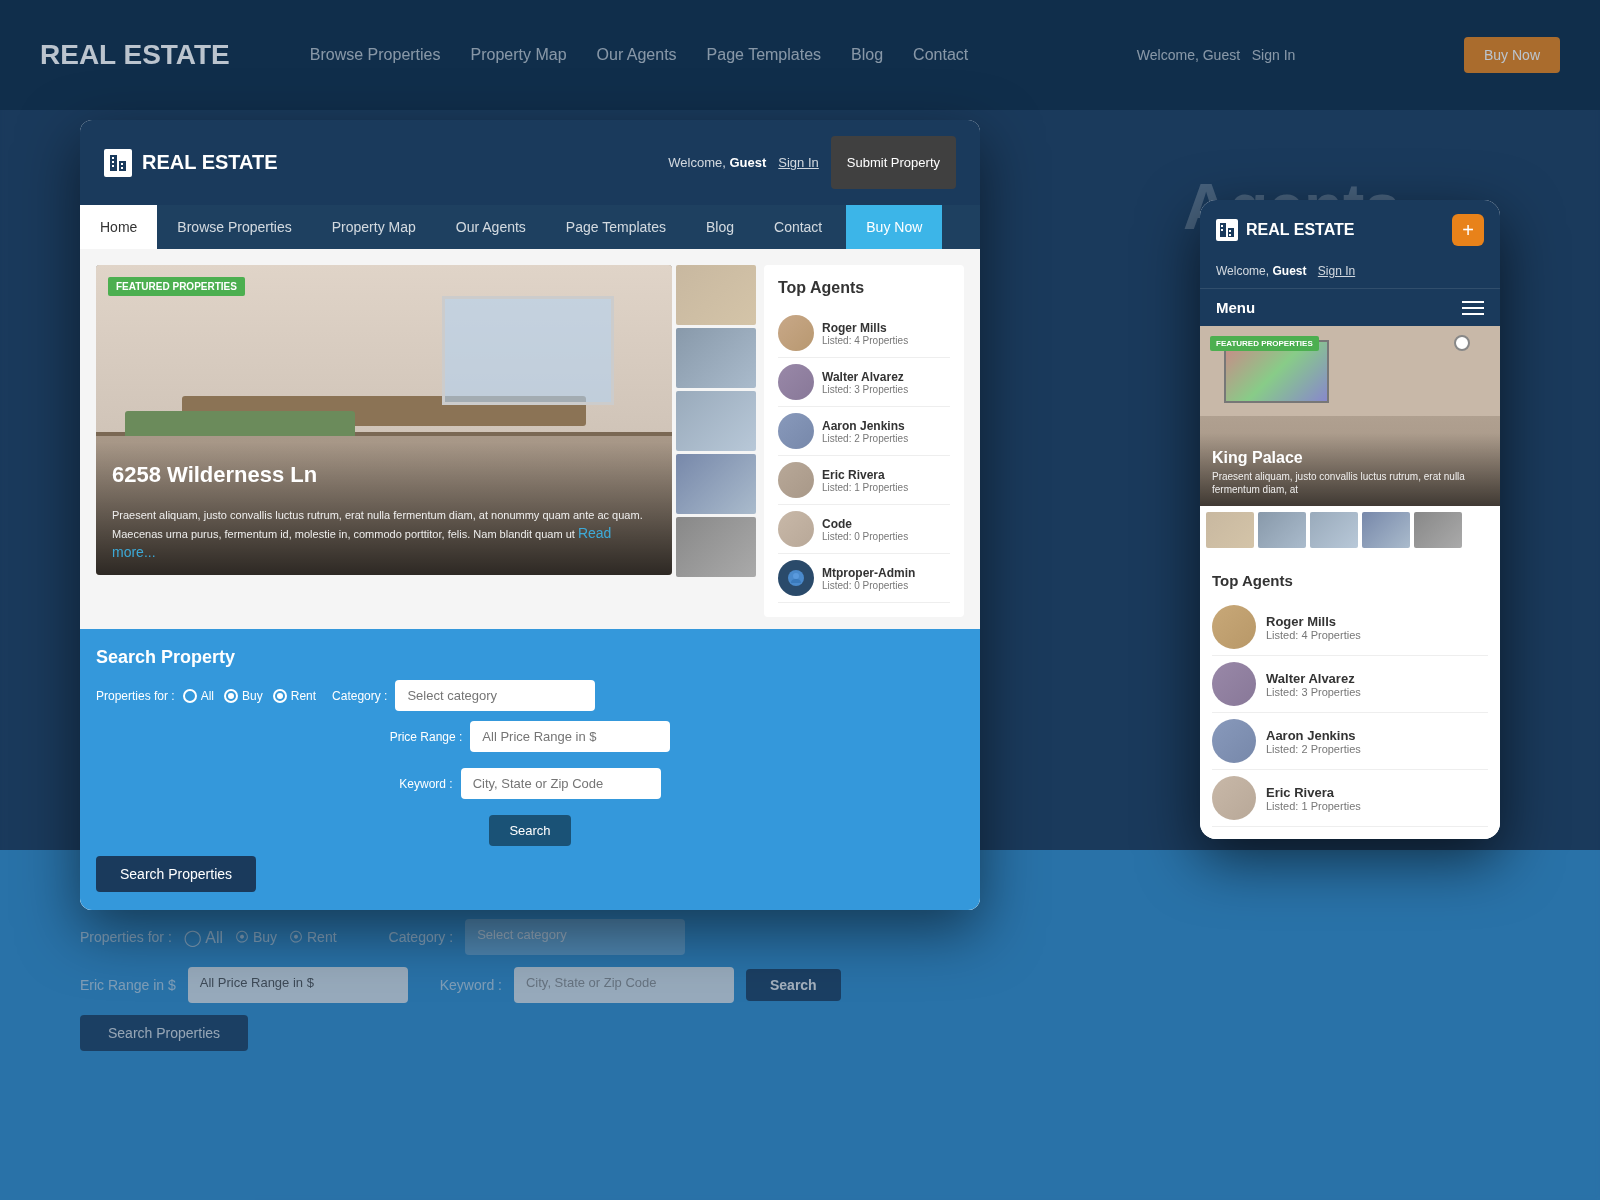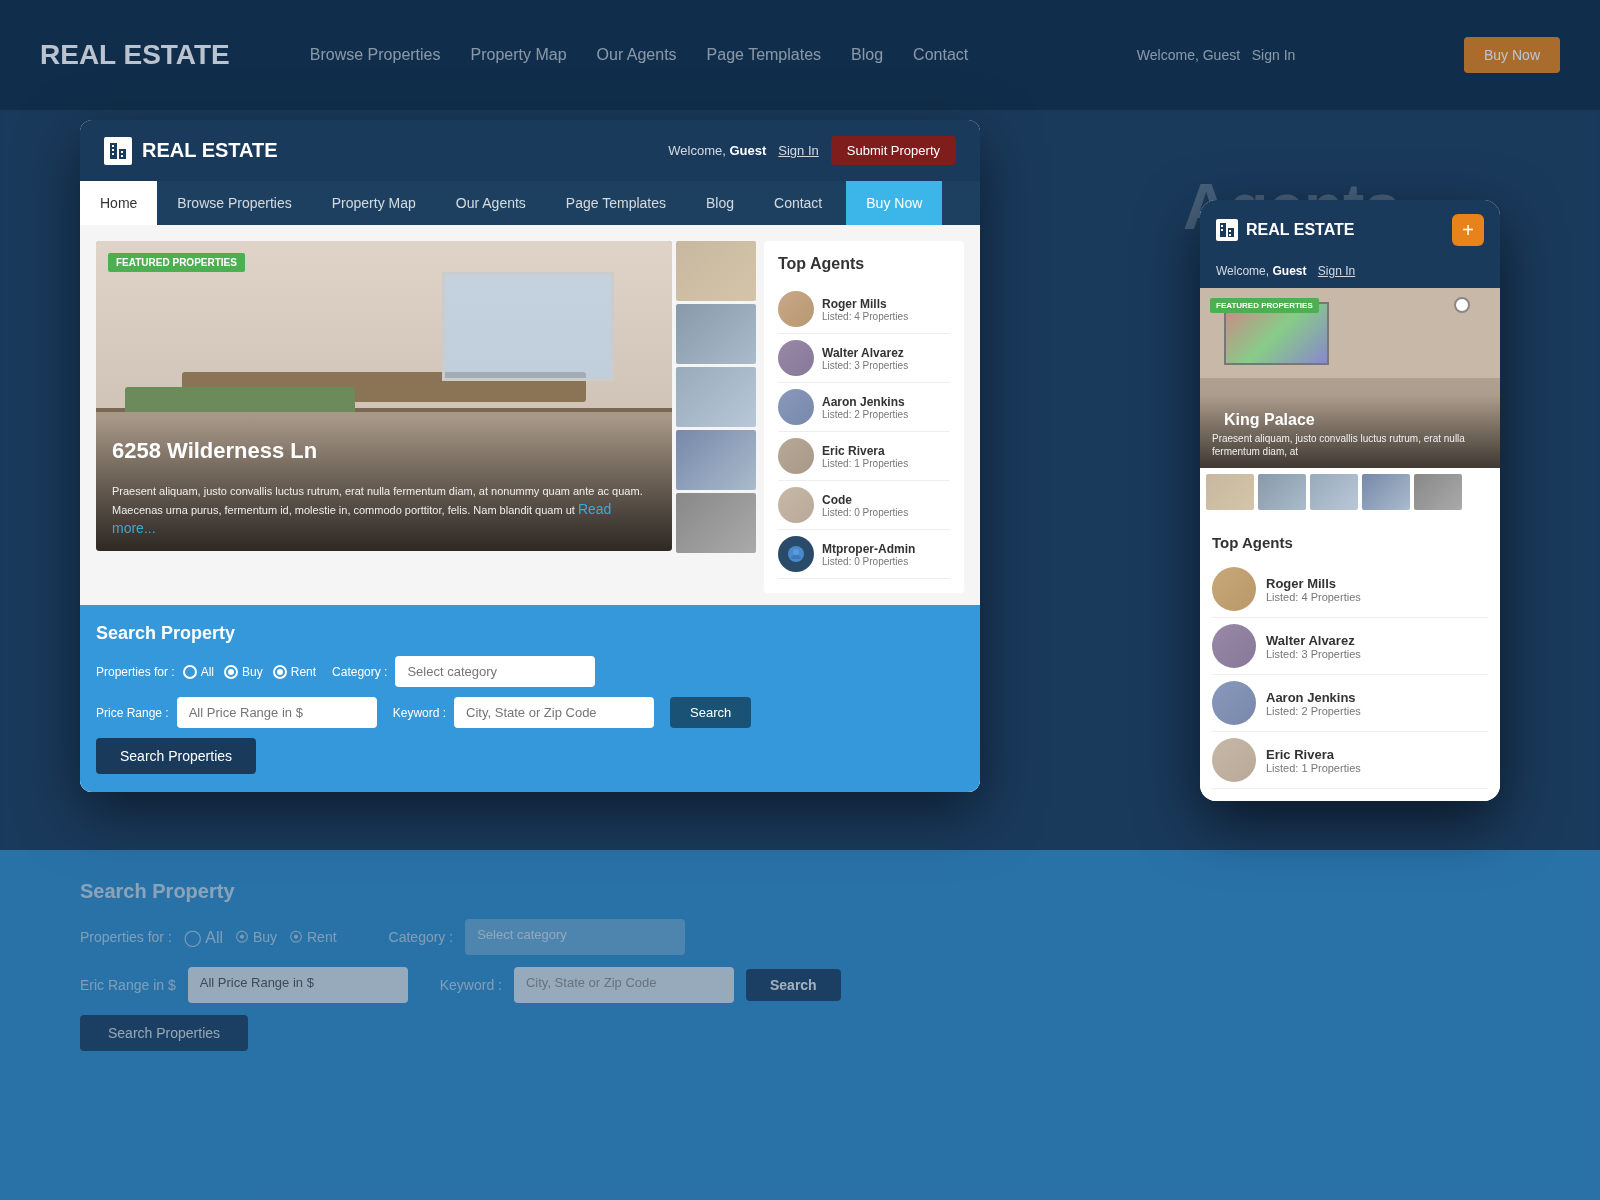--- a/index.html
+++ b/index.html
@@ -122,23 +122,23 @@
     .window-header-right strong {
       color: white;
     }
     .btn-sign-in {
       color: rgba(255,255,255,0.8);
       font-size: 13px;
       text-decoration: underline;
       cursor: pointer;
     }
     .btn-submit {
-      background: #7f1d1d;
-      color: white;
-      padding: 7px 16px;
+      background: #404040;
+      color: white;
+      padding: 19px 16px;
       border-radius: 4px;
       font-size: 13px;
       cursor: pointer;
     }
 
     
     .window-nav {
       background: #1e4060;
       display: flex;
       align-items: flex-start;
@@ -362,20 +362,21 @@
       padding: 8px 20px;
       border-radius: 4px;
       font-size: 13px;
       cursor: pointer;
     }
     .search-bottom-row {
       display: flex;
       align-items: center;
       gap: 16px;
       margin-top: 10px;
+      flex-direction: column;
     }
     .btn-search-props {
       background: #1a3a5c;
       color: white;
       border: none;
       padding: 10px 24px;
       border-radius: 4px;
       font-size: 14px;
       cursor: pointer;
       margin-top: 10px;
@@ -482,21 +483,20 @@
     .mobile-featured-overlay {
       position: absolute;
       bottom: 0; left: 0; right: 0;
       background: linear-gradient(transparent, rgba(0,0,0,0.6));
       padding: 16px 12px 10px;
       color: white;
     }
     .mobile-featured-title {
       font-size: 16px;
       font-weight: bold;
-      margin-left: 12px;
     }
     .mobile-featured-desc {
       font-size: 10px;
       opacity: 0.9;
       line-height: 1.3;
       margin-top: 3px;
     }
 
     .mobile-thumb-row {
       display: flex;
@@ -879,20 +879,28 @@
       </div>
       <span>REAL ESTATE</span>
     </div>
     <div class="mobile-plus-btn">+</div>
   </div>
   <div class="mobile-welcome">
     <span>Welcome,</span> <strong>Guest</strong>
     <span style="margin-left:8px; text-decoration:underline; cursor:pointer;">Sign In</span>
   </div>
 
+  <div class="mobile-menu-bar">
+    <span class="mobile-menu-label">Menu</span>
+    <div class="mobile-menu-icon">
+      <span></span>
+      <span></span>
+      <span></span>
+    </div>
+  </div>
 
   <div class="mobile-featured">
     <div class="mobile-room">
       <div class="mobile-room-upper"></div>
       <div class="mobile-room-lower"></div>
       <div class="mobile-artwork">
         <div class="mobile-artwork-inner"></div>
       </div>
       <div class="mobile-clock"></div>
     </div>

